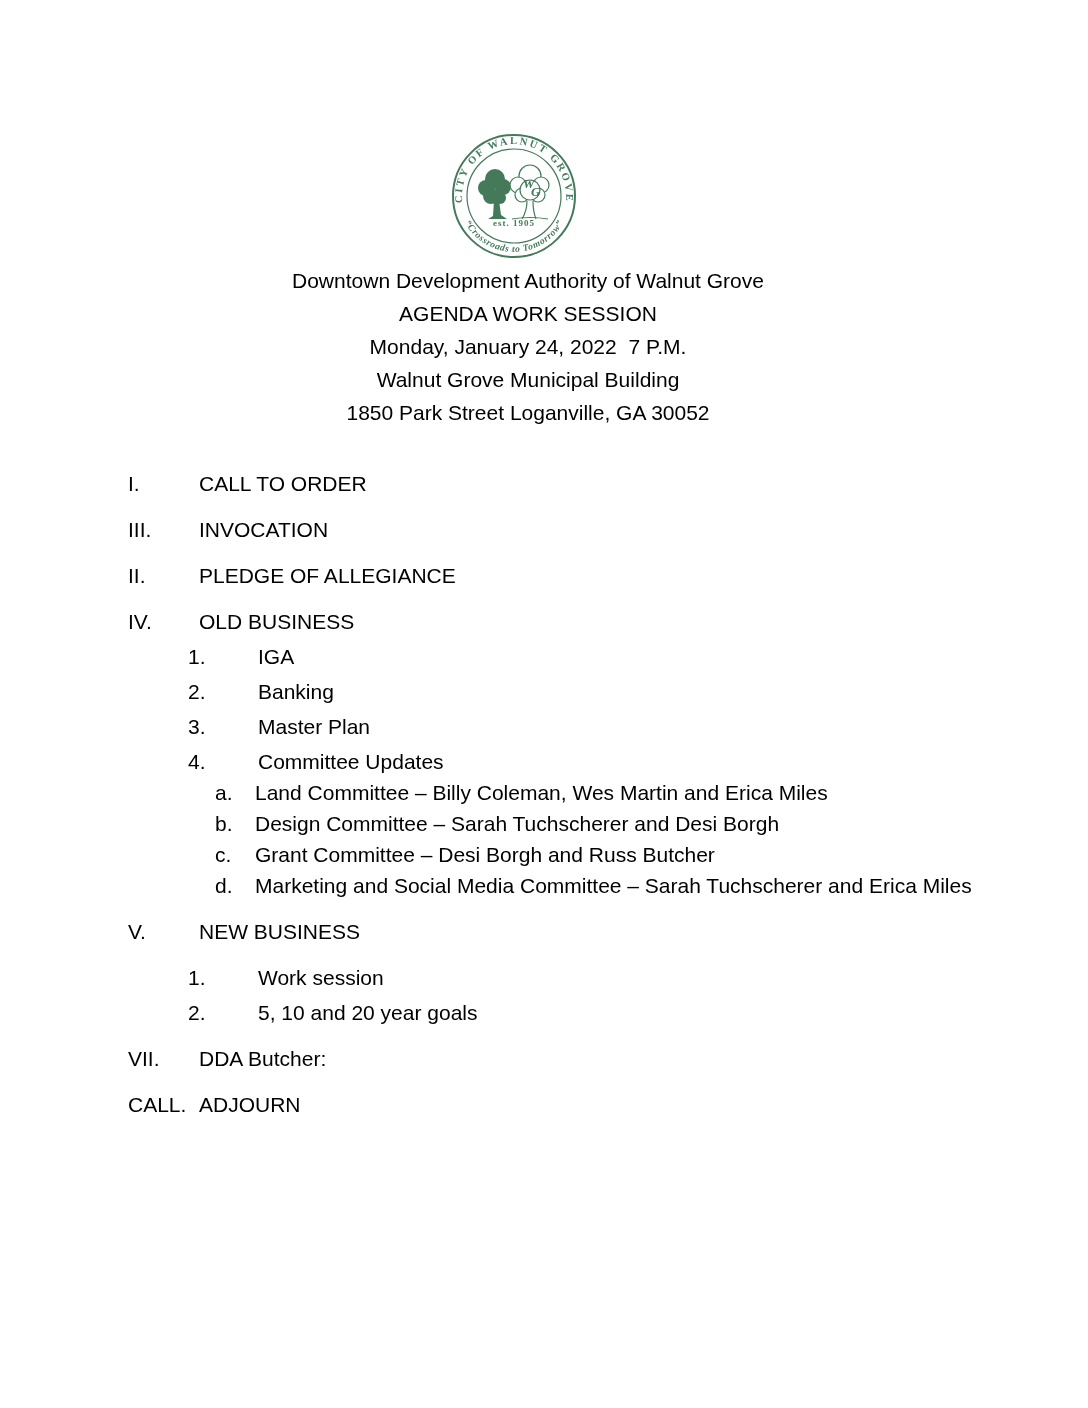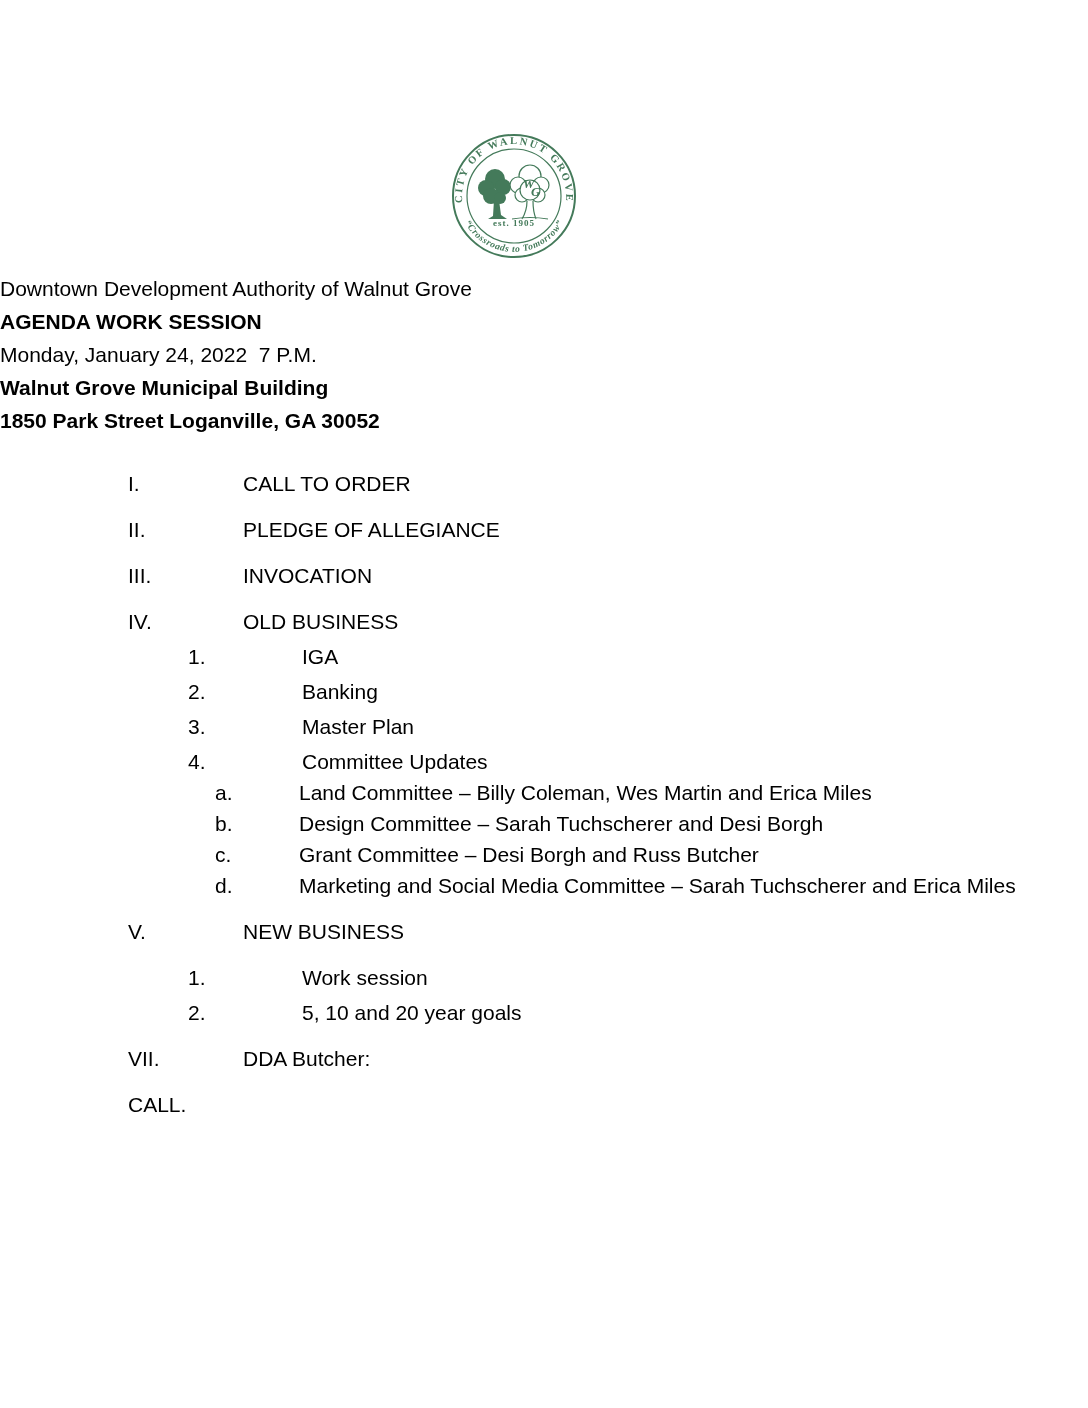--- a/index.html
+++ b/index.html
@@ -37,29 +37,29 @@
   .tree-solid { fill:var(--seal-green); }
   .tree-outline { fill:#ffffff; stroke:var(--seal-green); stroke-width:1.2; }
   .tree-lines { fill:none; stroke:var(--seal-green); stroke-width:1.2; }
   .monogram {
     font-family:"Liberation Serif","DejaVu Serif",serif;
     font-style:italic; font-weight:bold; font-size:13px;
     fill:var(--seal-green);
   }
 
   
-  .doc-header { position:absolute; top:272px; left:0; width:1056px; }
+  .doc-header { position:absolute; top:264px; left:0; width:1056px; text-align:center; }
   .hline { font-size:21px; line-height:33px; white-space:pre; }
-  .hline.bold { font-weight:bold; }
+  .hline.bold { font-weight:normal; }
 
   
   .agenda { position:absolute; top:470px; left:0; width:100%; }
   .row { display:flex; font-size:21px; line-height:28px; }
   .row .marker { flex:none; }
-  .row .label { flex:1 1 auto; white-space:pre-wrap;margin-left:44px; }
+  .row .label { flex:1 1 auto; white-space:pre-wrap; }
   .row.lvl0 { padding-left:128px; margin-top:18px; }
   .row.lvl0 .marker { width:71px; }
   .row.lvl1 { padding-left:188px; margin-top:7px; }
   .row.lvl1 .marker { width:70px; }
   .row.lvl2 { padding-left:215px; margin-top:3px; }
   .row.lvl2 .marker { width:40px; }
   .row.gap { margin-top:18px; }
   .row:first-child { margin-top:0; }
 </style>
 </head>
@@ -118,26 +118,26 @@
       <div class="hline bold">Walnut Grove Municipal Building</div>
       <div class="hline bold">1850 Park Street Loganville, GA 30052</div>
     </header>
 
   <main class="agenda" id="agenda">
       <div class="row lvl0">
         <span class="marker">I.</span>
         <span class="label">CALL TO ORDER</span>
       </div>
       <div class="row lvl0">
+        <span class="marker">III.</span>
+        <span class="label">INVOCATION</span>
+      </div>
+      <div class="row lvl0">
         <span class="marker">II.</span>
         <span class="label">PLEDGE OF ALLEGIANCE</span>
-      </div>
-      <div class="row lvl0">
-        <span class="marker">III.</span>
-        <span class="label">INVOCATION</span>
       </div>
       <div class="row lvl0">
         <span class="marker">IV.</span>
         <span class="label">OLD BUSINESS</span>
       </div>
       <div class="row lvl1">
         <span class="marker">1.</span>
         <span class="label">IGA</span>
       </div>
       <div class="row lvl1">
@@ -179,16 +179,17 @@
       <div class="row lvl1">
         <span class="marker">2.</span>
         <span class="label">5, 10 and 20 year goals</span>
       </div>
       <div class="row lvl0">
         <span class="marker">VII.</span>
         <span class="label">DDA Butcher:</span>
       </div>
       <div class="row lvl0">
         <span class="marker">CALL.</span>
+        <span class="label">ADJOURN</span>
       </div>
     </main>
 
 </div>
 
 </body></html>

